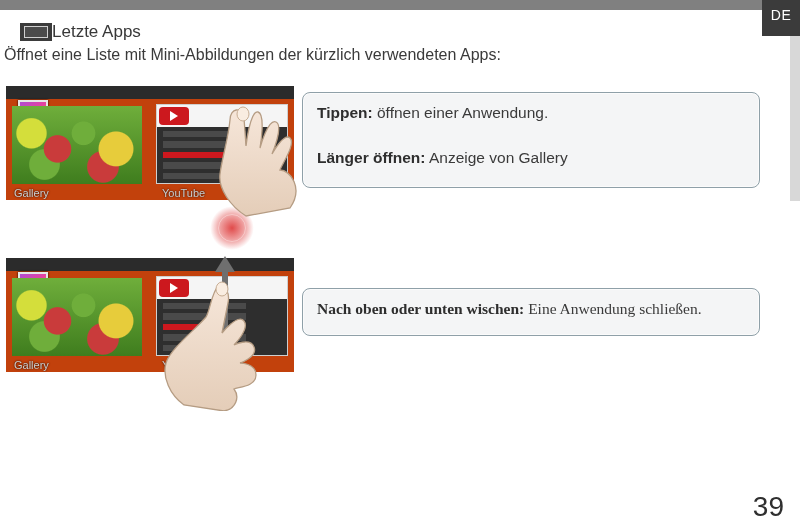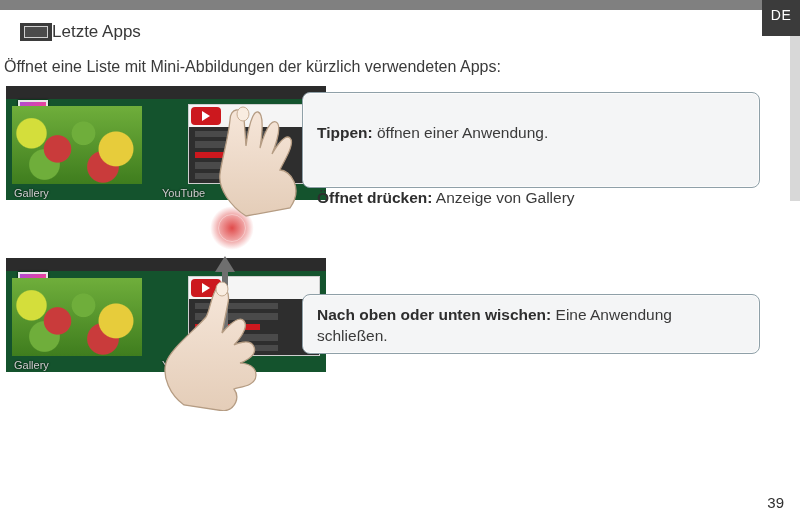--- a/index.html
+++ b/index.html
@@ -70,39 +70,37 @@
   }
   .heading .title{
     font-size:17px;
     color:#383838;
   }
   .intro{
     position:absolute;
     left:4px; top:46px;
     font-size:16px;
     color:#3a3a3a;
-    margin-top:12px;
   }
 
   
   .shotwrap{
     position:absolute;
     left:6px;
     width:288px;
     height:114px;
   }
   .shot1{ top:86px; }
   .shot2{ top:258px; }
 
   .shot{
     width:100%; height:100%;
-    background:#14532d;
+    background:#c2410c;
     position:relative;
     overflow:hidden;
-    padding-left:32px;
   }
   .statusbar{
     position:absolute;
     left:0; top:0; width:100%; height:13px;
     background:#2b2b2b;
   }
   .thumb{
     position:absolute;
     bottom:16px;
     width:130px; height:78px;
@@ -218,28 +216,28 @@
     border-radius:8px;
     background:var(--box-fill);
     padding:10px 14px;
     box-sizing:border-box;
     color:#3a3a3a;
     font-size:15.5px;
     line-height:1.35;
     box-shadow: inset 0 0 0 1px rgba(255,255,255,0.6);
   }
   .callout.c1{ top:92px; height:96px; }
-  .callout.c2{ top:294px; height:60px; }
-  .callout .row{ margin-bottom:4px;margin-top:20px; }
+  .callout.c2{ top:288px; height:48px;font-family:Liberation Serif, serif; }
+  .callout .row{ margin-bottom:4px; }
   .callout b{ font-weight:700; color:#2e2e2e; }
 
   .pagenum{
     position:absolute;
-    right:16px; bottom:14px;
-    font-size:15px;
+    right:16px; bottom:2px;
+    font-size:28px;
     color:#2f2f2f;
   }
 </style>
 </head>
 <body>
 
 <div class="topbar"></div>
 <div class="langtab">DE</div>
 <div class="sidestrip"></div>
 
@@ -285,21 +283,21 @@
     <ellipse cx="33" cy="26" rx="6" ry="7" fill="#f9ede1" stroke="#c7ad93" stroke-width="1"></ellipse>
   </svg>
 </div>
 
 <div class="callout c1">
   <div class="row">
     <b>Tippen:</b><span> öffnen einer Anwendung.</span>
   </div>
   <div style="height:20px"></div>
   <div class="row">
-    <b>Öffnet drücken:</b><span> Anzeige von Gallery</span>
+    <b>Länger öffnen:</b><span> Anzeige von Gallery</span>
   </div>
 </div>
 
 <div class="shotwrap shot2">
   <div class="shot">
     <div class="statusbar"></div>
     <div class="miniapp"></div>
     <div class="thumb left"></div>
     <div class="thumb right">
       <div class="ytrow">

